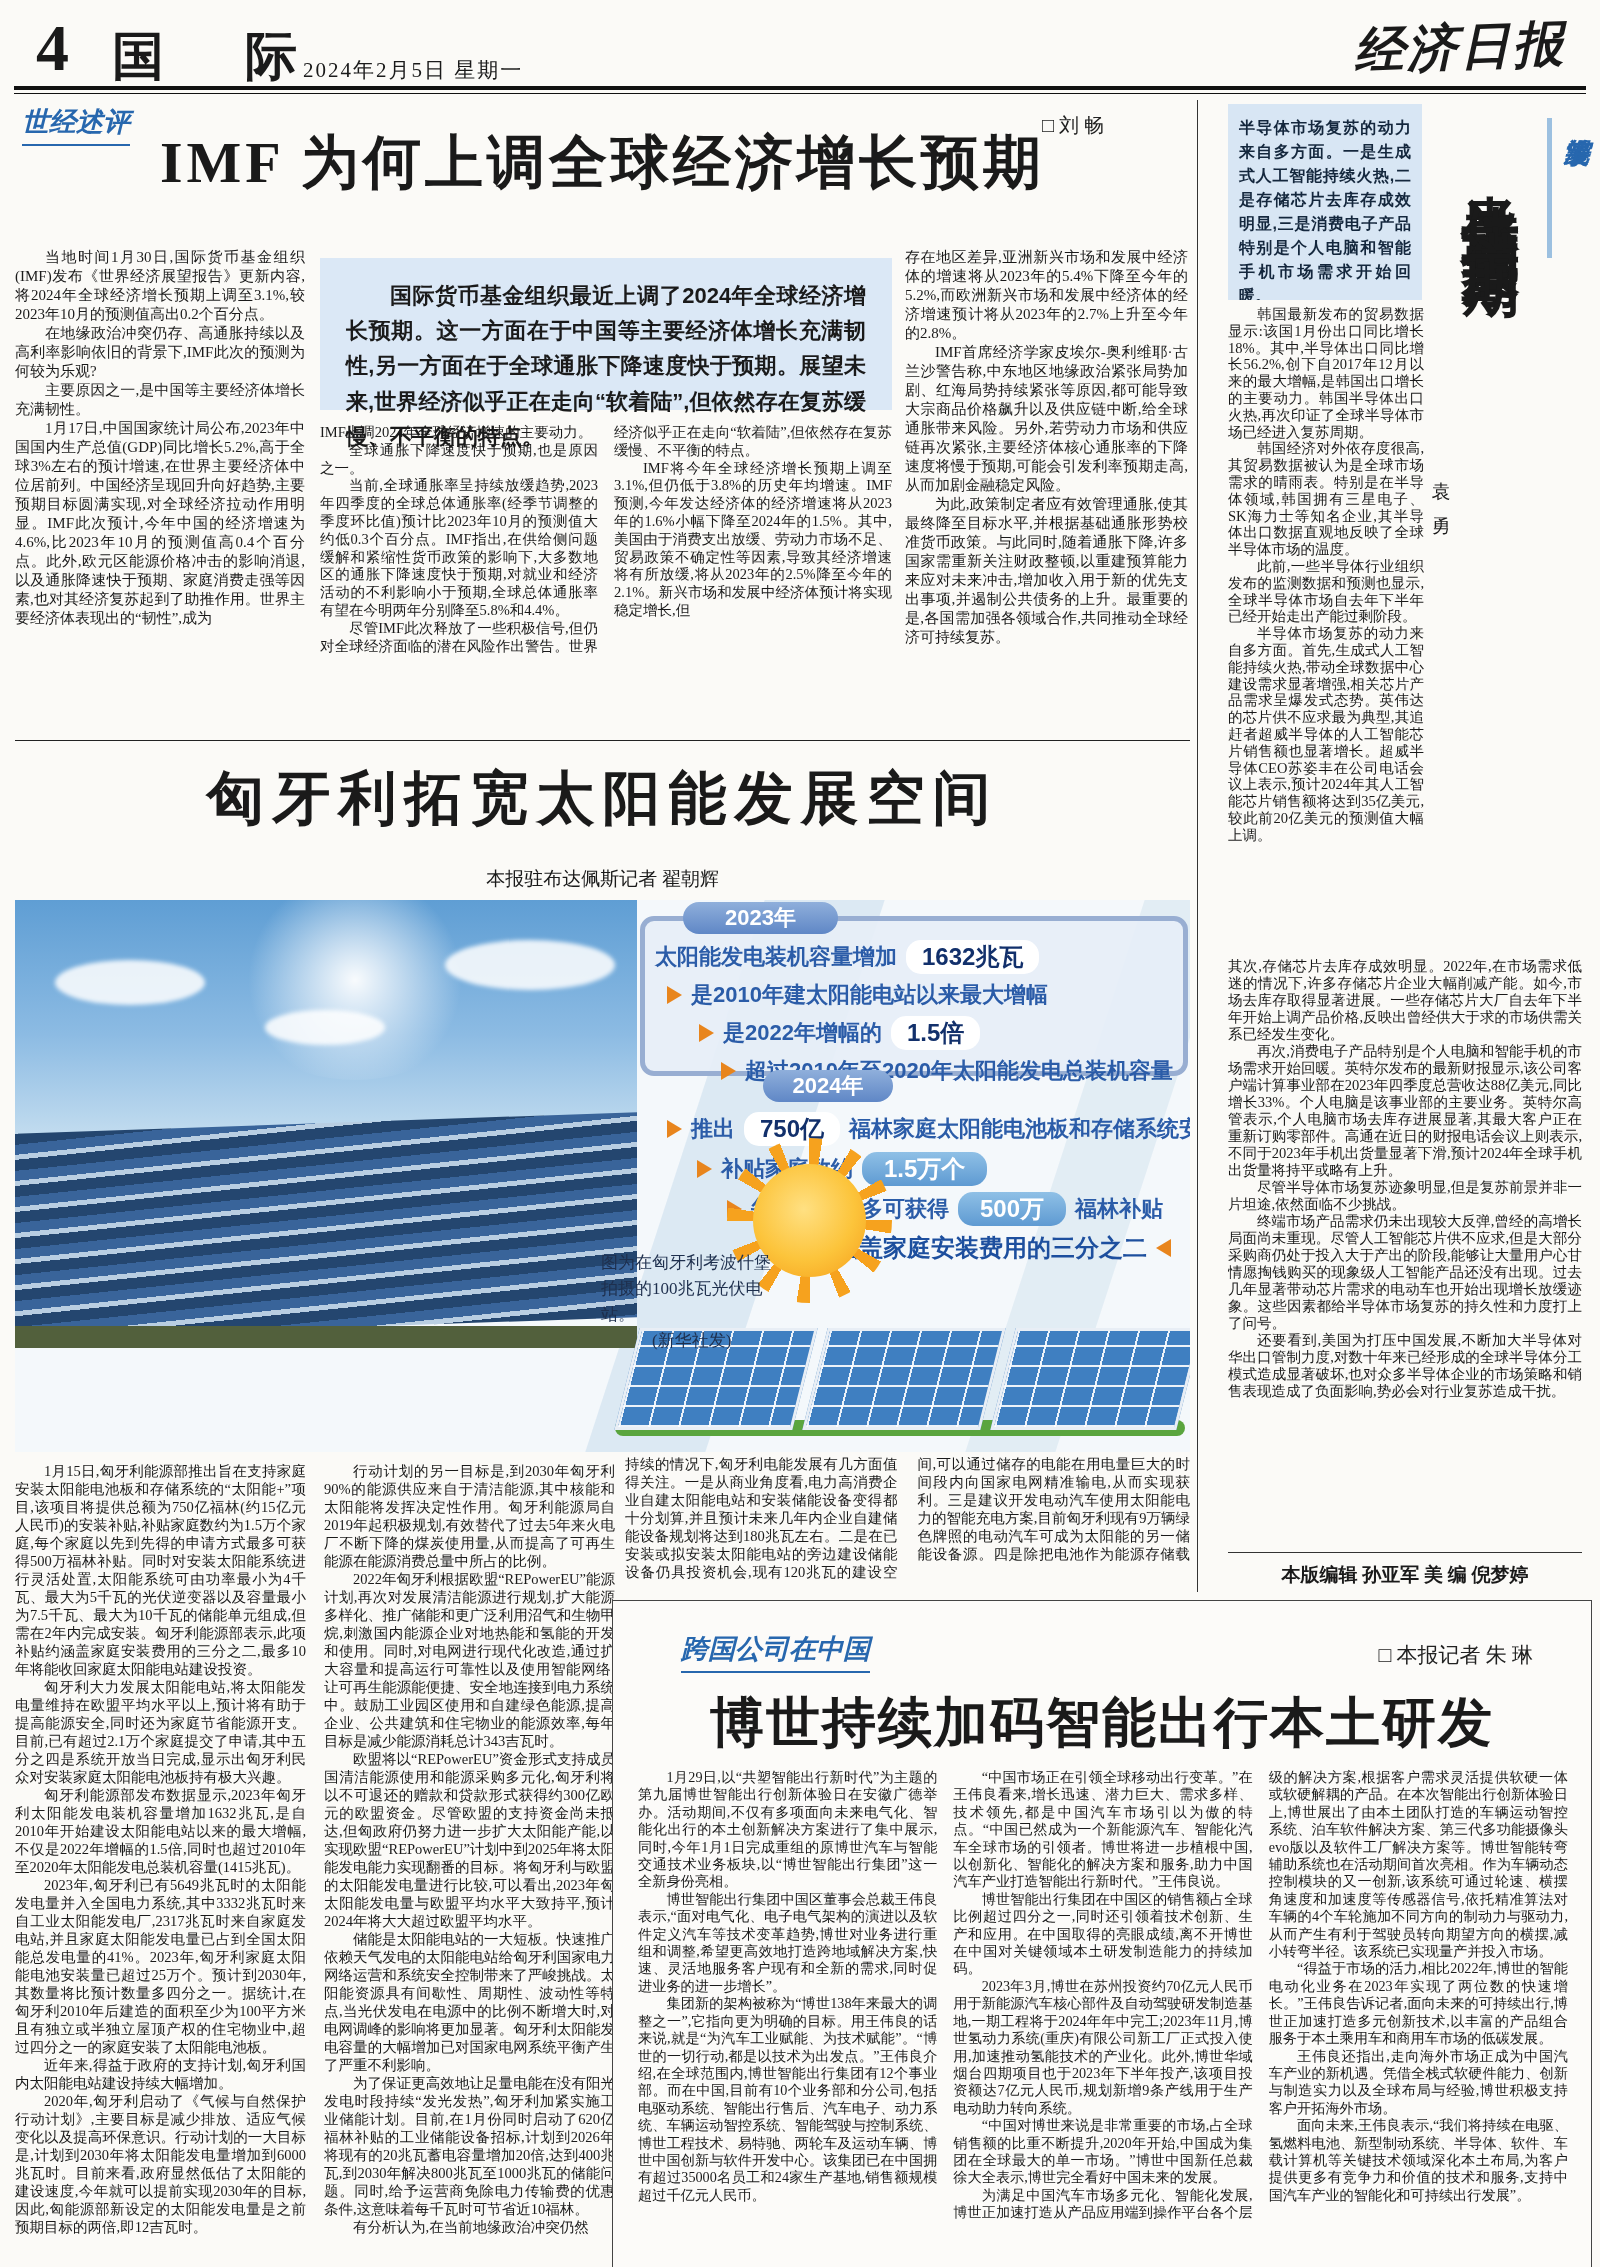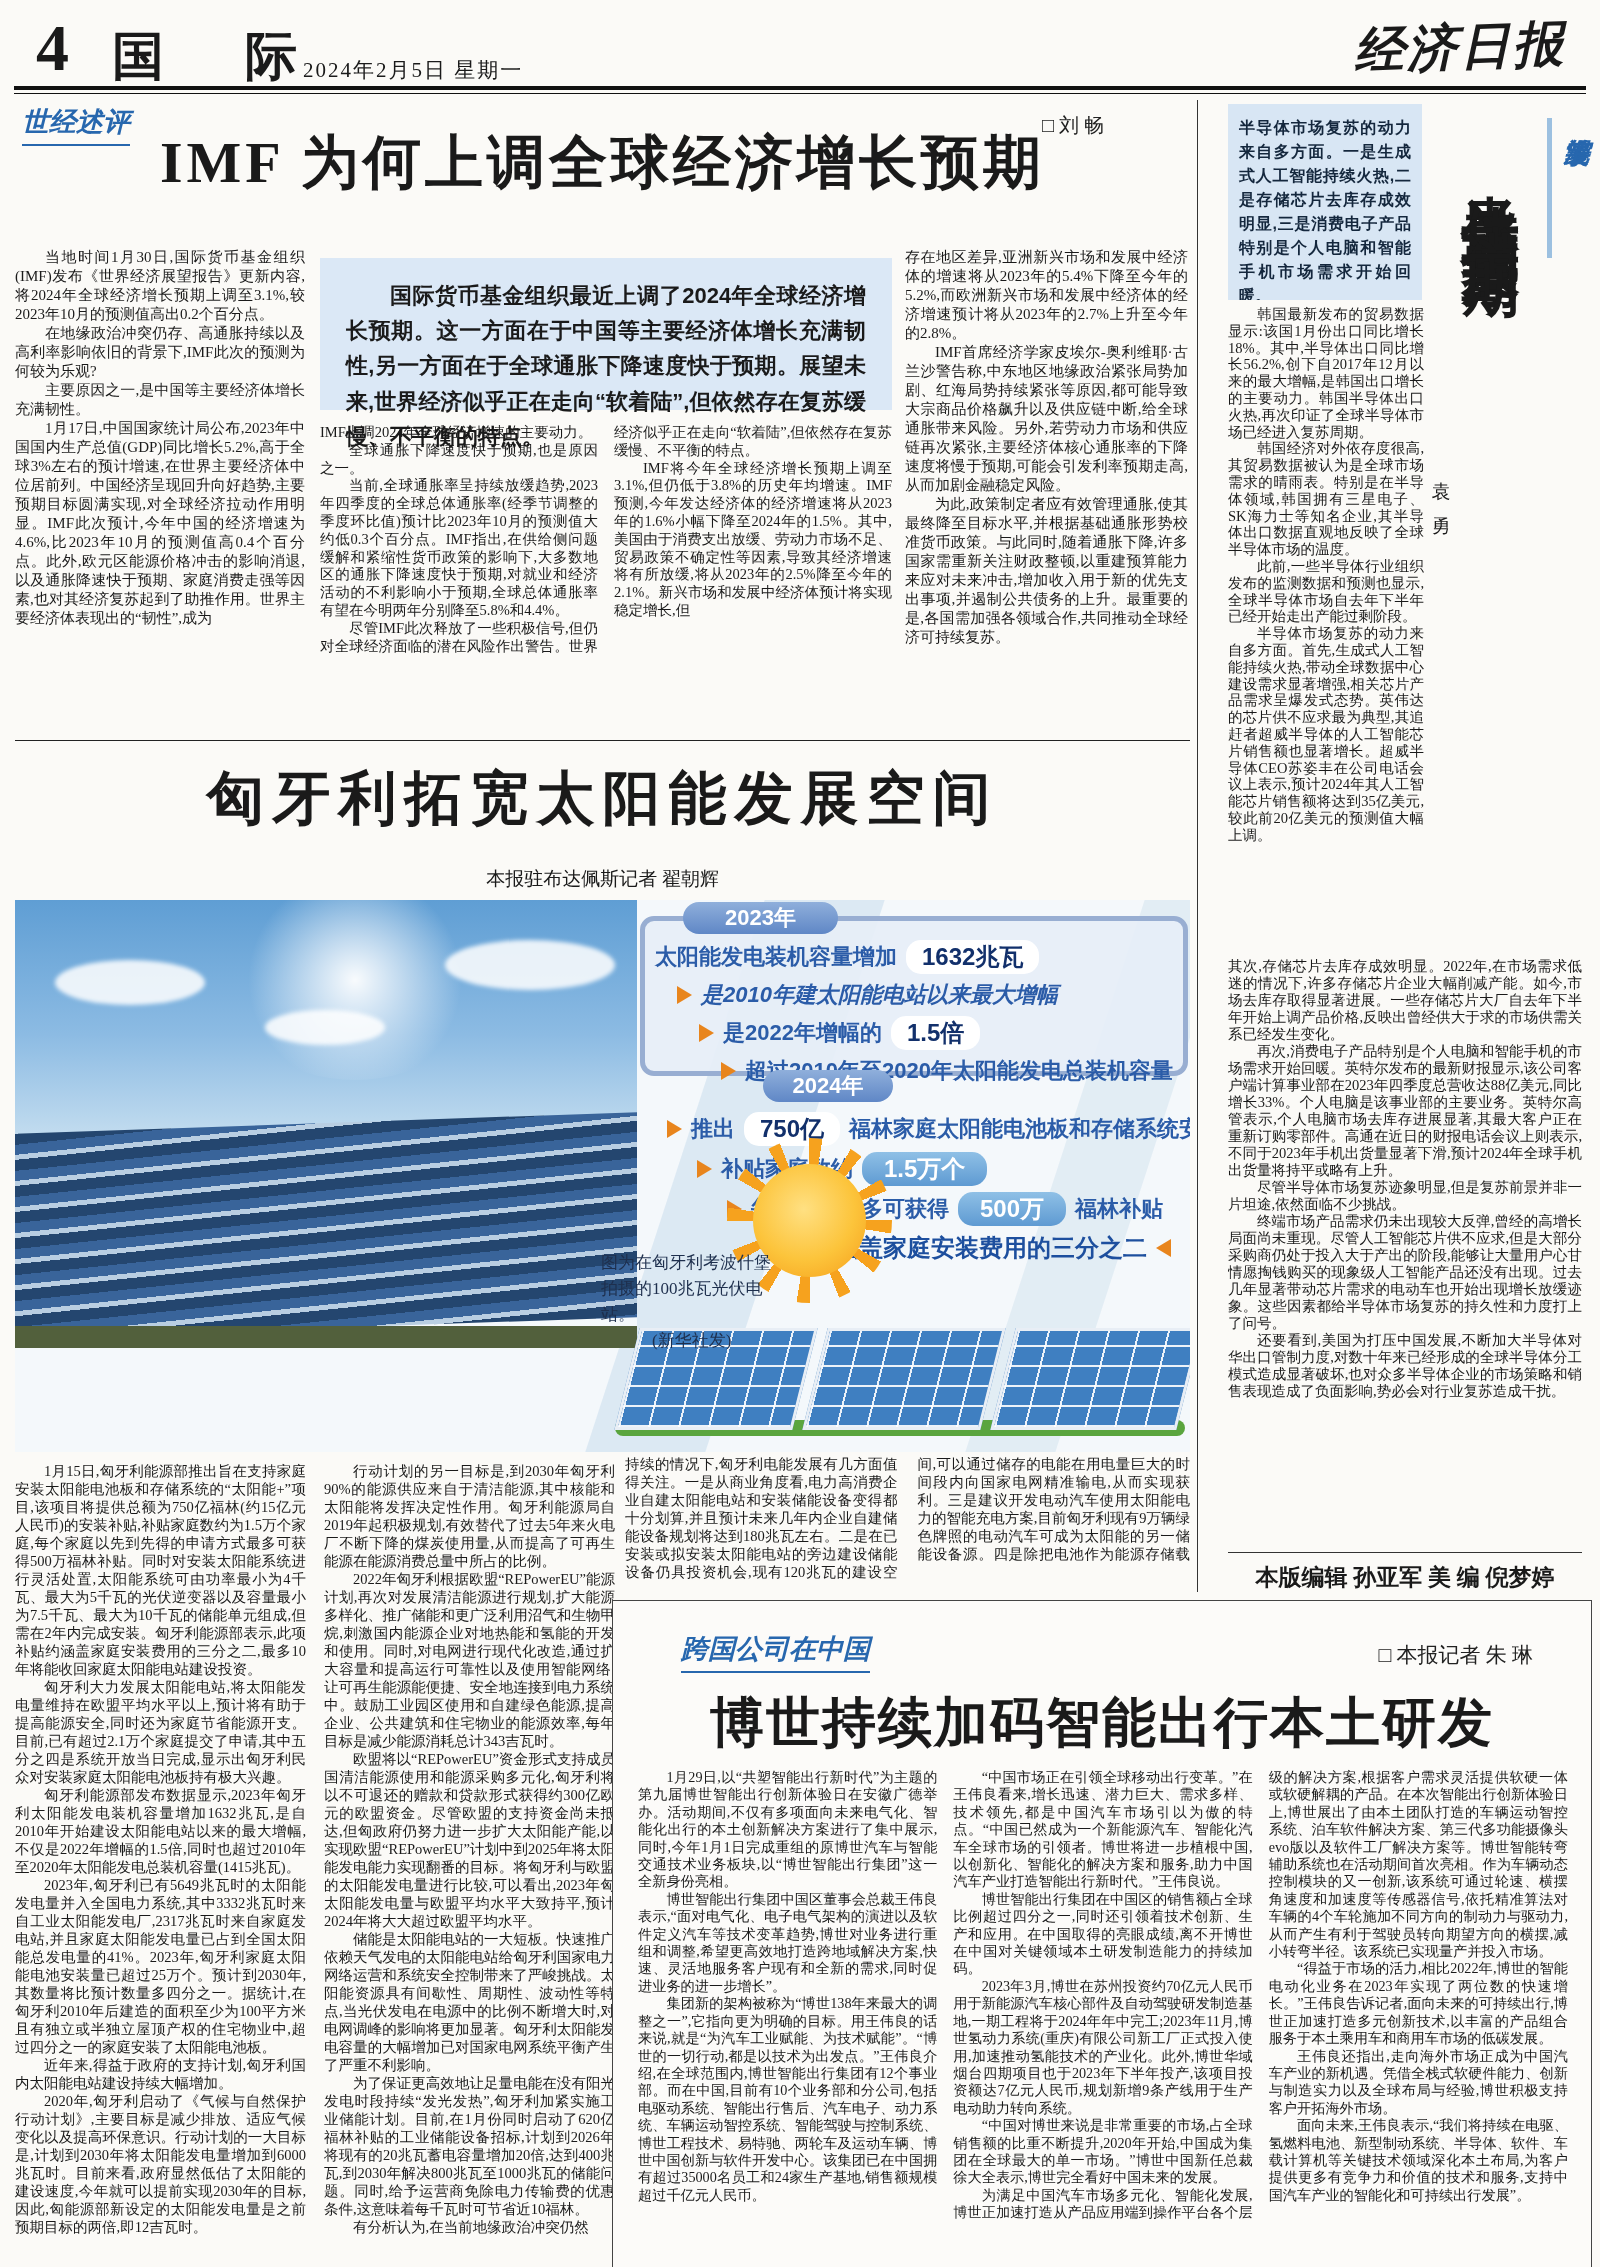--- a/index.html
+++ b/index.html
@@ -37,21 +37,21 @@
            padding:12px 11px;font-family:"Liberation Sans","DejaVu Sans",sans-serif;
            font-weight:bold;font-size:16px;line-height:24px;color:#14273d;text-align:justify;overflow:hidden;}
   .sb-tag{left:1547px;top:118px;writing-mode:vertical-rl;font-size:26px;font-weight:900;
           font-style:italic;color:#2767ae;border-left:5px solid #9cc0e0;padding-left:7px;height:140px;}
   .sb-vhead{left:1452px;top:148px;writing-mode:vertical-rl;font-size:58px;font-weight:900;
             font-family:"Liberation Sans","DejaVu Sans",sans-serif;letter-spacing:6px;height:760px;}
   .sb-author{left:1428px;top:466px;writing-mode:vertical-rl;font-size:19px;letter-spacing:16px;}
   .sb-narrow{left:1228px;top:306px;width:196px;height:648px;font-size:14.5px;line-height:16.8px;overflow:hidden;}
   .sb-wide{left:1228px;top:958px;width:354px;height:592px;font-size:14.5px;line-height:17px;overflow:hidden;}
   .sb-edrule{left:1228px;top:1552px;width:354px;height:1px;background:#333;}
-  .sb-editors{left:1228px;top:1562px;width:354px;text-align:center;font-size:23px;font-weight:bold;}
+  .sb-editors{left:1228px;top:1562px;width:354px;text-align:center;font-size:19px;font-weight:bold;}
   
   .hun-headline{left:15px;top:760px;width:1175px;text-align:center;font-size:58px;
                 font-weight:900;letter-spacing:8px;}
   .hun-byline{left:15px;top:866px;width:1175px;text-align:center;font-size:19px;}
   .figure{left:15px;top:900px;width:1175px;height:552px;background:#f4f8fb;overflow:hidden;}
   .deco{position:absolute;background:#c9dcec;opacity:.55;transform:skewX(-18deg);}
   .photo{position:absolute;left:0;top:0;width:622px;height:448px;
          background:linear-gradient(180deg,#5f9ed4 0%,#8cbbe3 30%,#cfe4f2 58%,#eef5fa 72%,#f6fafc 100%);}
   .glare{position:absolute;left:210px;top:-20px;width:260px;height:200px;border-radius:50%;
          background:radial-gradient(circle,rgba(255,255,255,.95) 0%,rgba(255,255,255,0) 65%);}
@@ -177,21 +177,21 @@
     <div class="ground"></div>
   </div>
 
   <div class="ybanner" style="left:668px;top:2px;width:155px;">2023年</div>
   <div class="panel2023"></div>
   <div class="irows" style="left:640px;top:40px;">
     <div class="irow">
       <span>太阳能发电装机容量增加</span>
       <span class="wpill">1632兆瓦</span>
     </div>
-    <div class="irow" style="margin-left:22px;font-style:italic;">
+    <div class="irow" style="margin-left:12px;">
       <span class="tri"></span>
       <span>是2010年建太阳能电站以来最大增幅</span>
     </div>
     <div class="irow" style="margin-left:44px;">
       <span class="tri"></span>
       <span>是2022年增幅的</span>
       <span class="wpill">1.5倍</span>
     </div>
     <div class="irow" style="margin-left:66px;">
       <span class="tri"></span>

